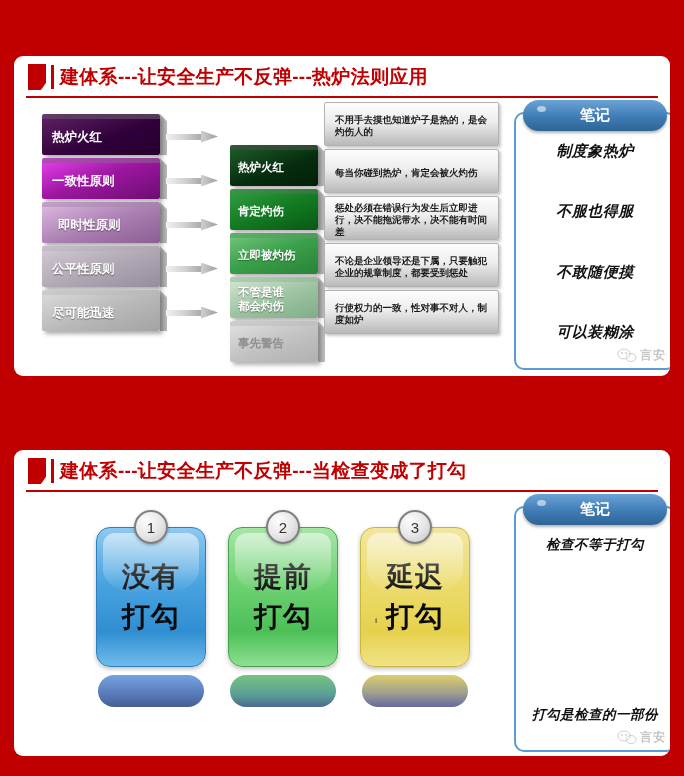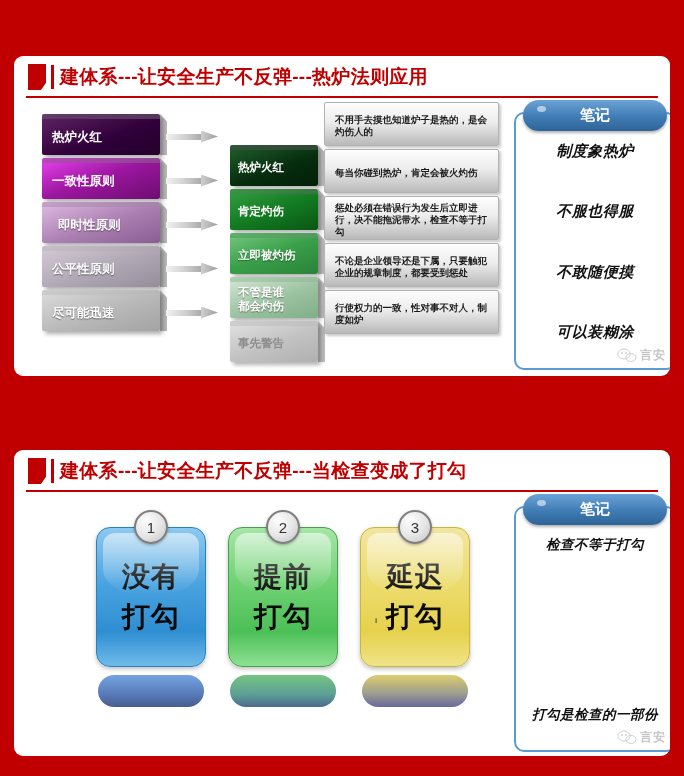--- a/index.html
+++ b/index.html
@@ -310,21 +310,21 @@
         <div class="e-box e2">肯定灼伤</div>
         <div class="e-box e3">立即被灼伤</div>
         <div class="e-box e4" style="white-space:pre-line">不管是谁
 都会灼伤</div>
         <div class="e-box e5">事先警告</div>
       </div>
 
       <div class="meaning-col">
         <div class="m-box">不用手去摸也知道炉子是热的，是会灼伤人的</div>
         <div class="m-box">每当你碰到热炉，肯定会被火灼伤</div>
-        <div class="m-box">惩处必须在错误行为发生后立即进行，决不能拖泥带水，检查不等于打勾</div>
+        <div class="m-box">惩处必须在错误行为发生后立即进行，决不能拖泥带水，决不能有时间差</div>
         <div class="m-box">不论是企业领导还是下属，只要触犯企业的规章制度，都要受到惩处</div>
         <div class="m-box">行使权力的一致，性对事不对人，制度如炉</div>
       </div>
 
       <div class="notes" id="notes-1">
         <div class="notes-head">笔记</div>
         <div class="notes-body">
           <div class="note-line">制度象热炉</div>
           <div class="note-line">不服也得服</div>
           <div class="note-line">不敢随便摸</div>

